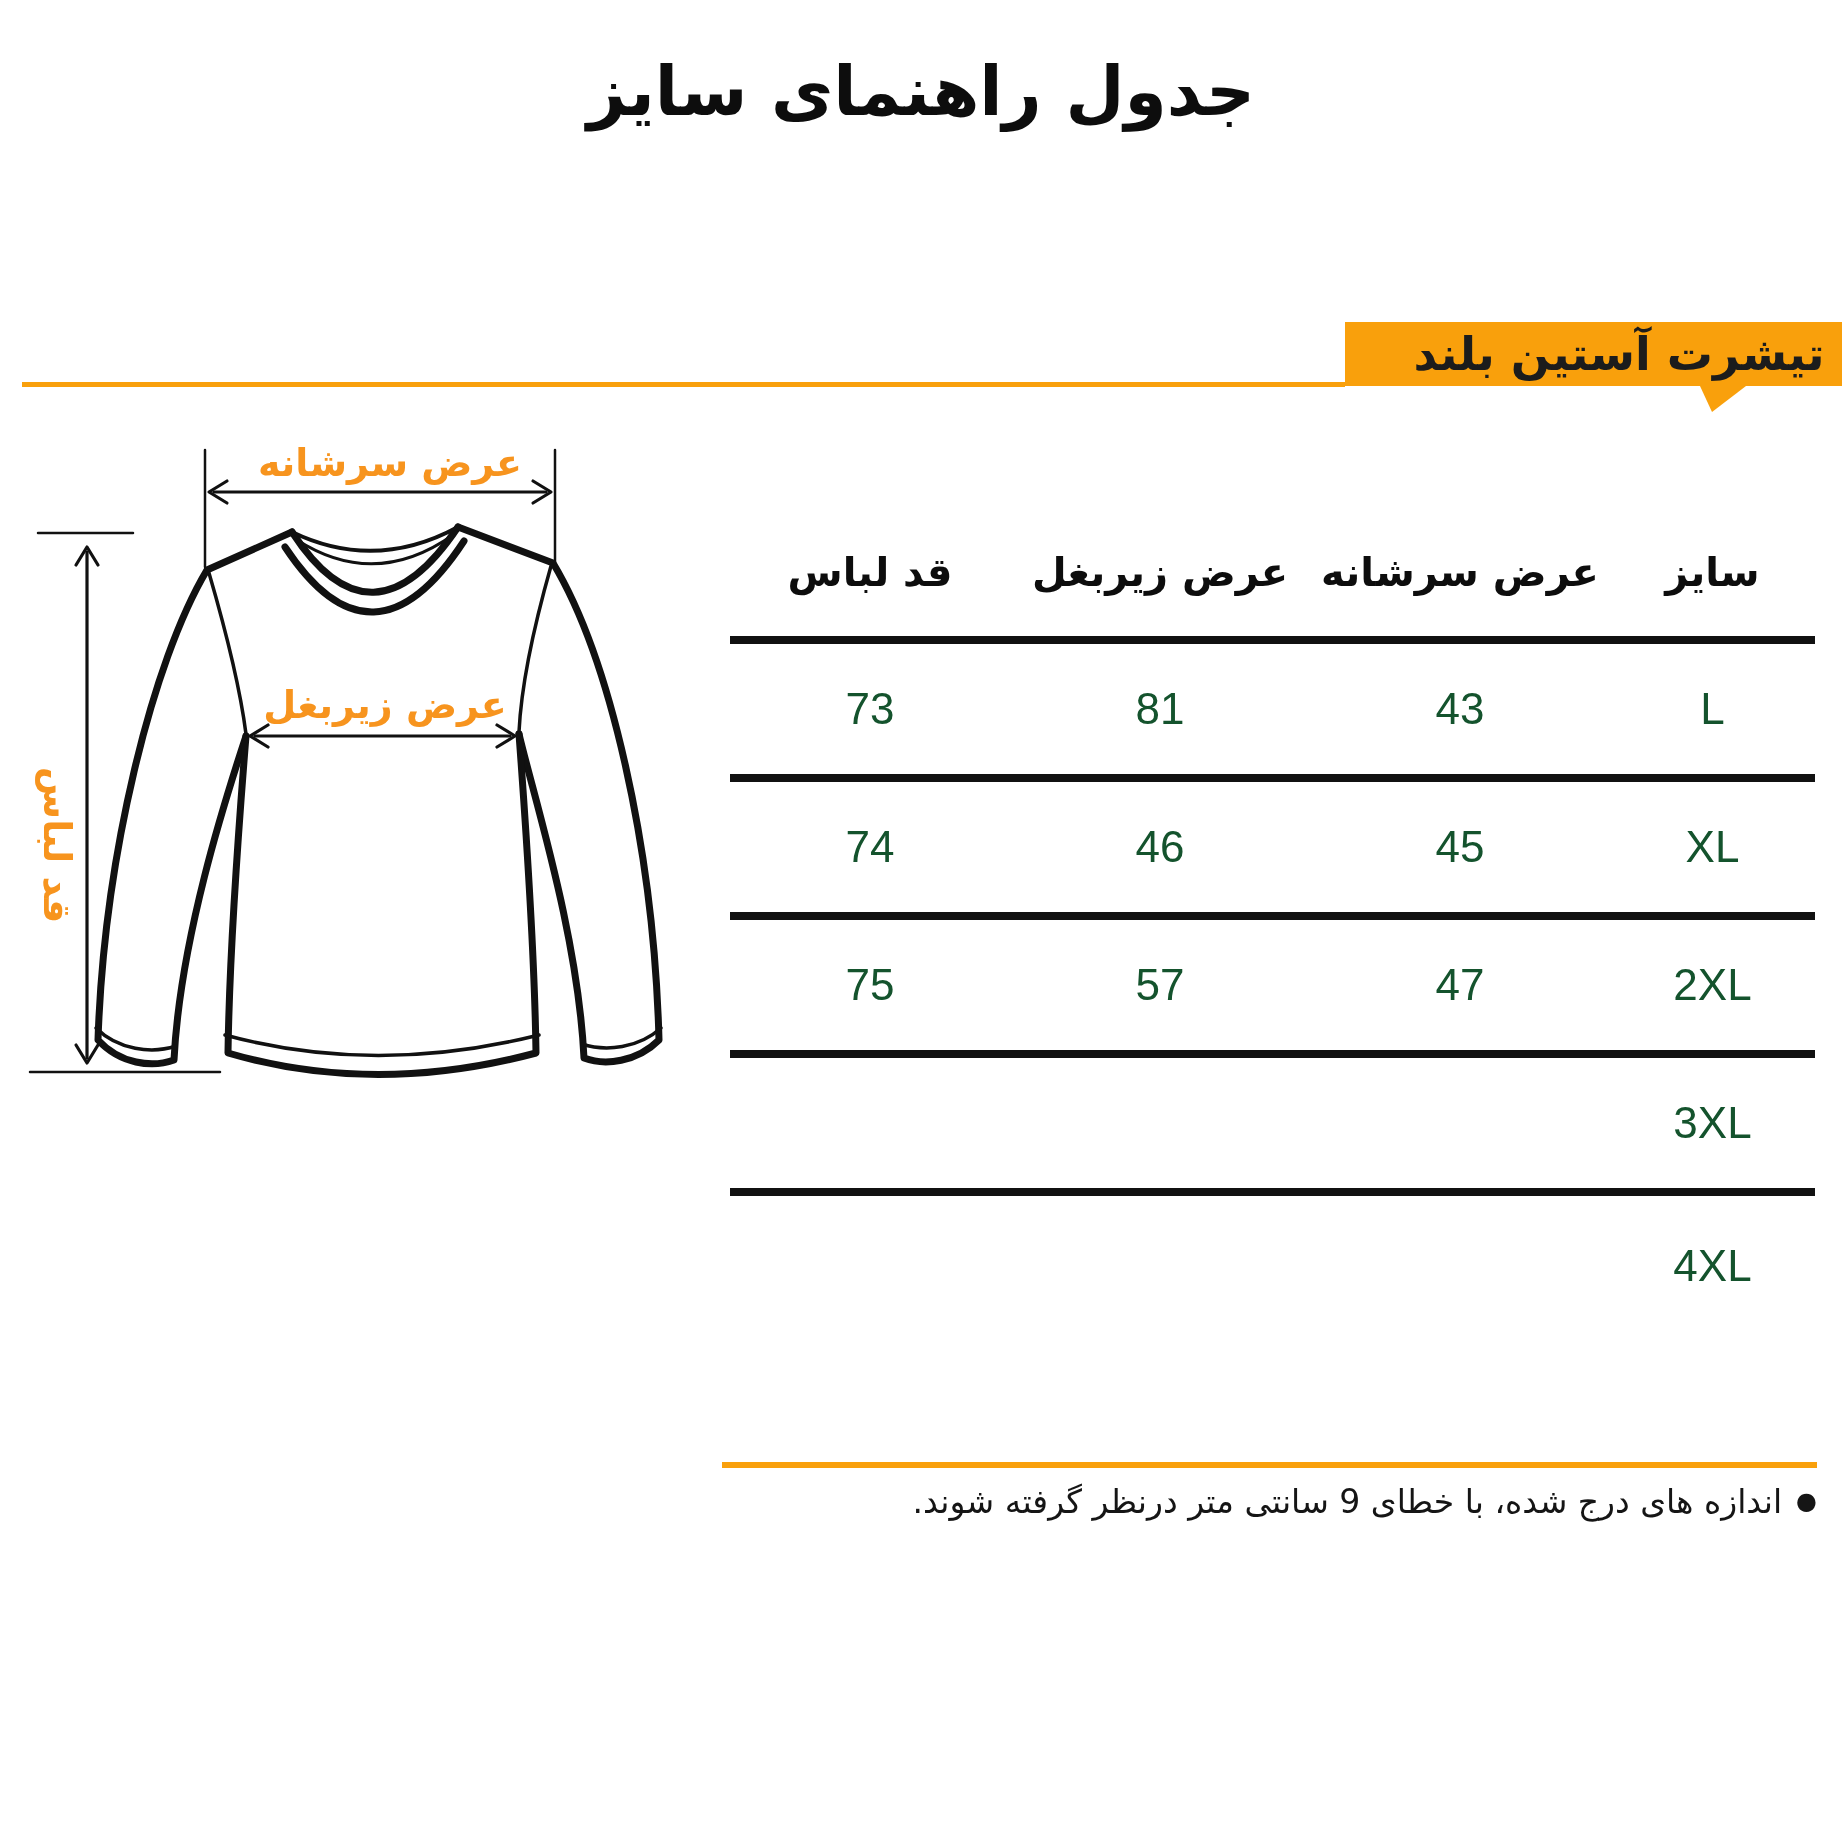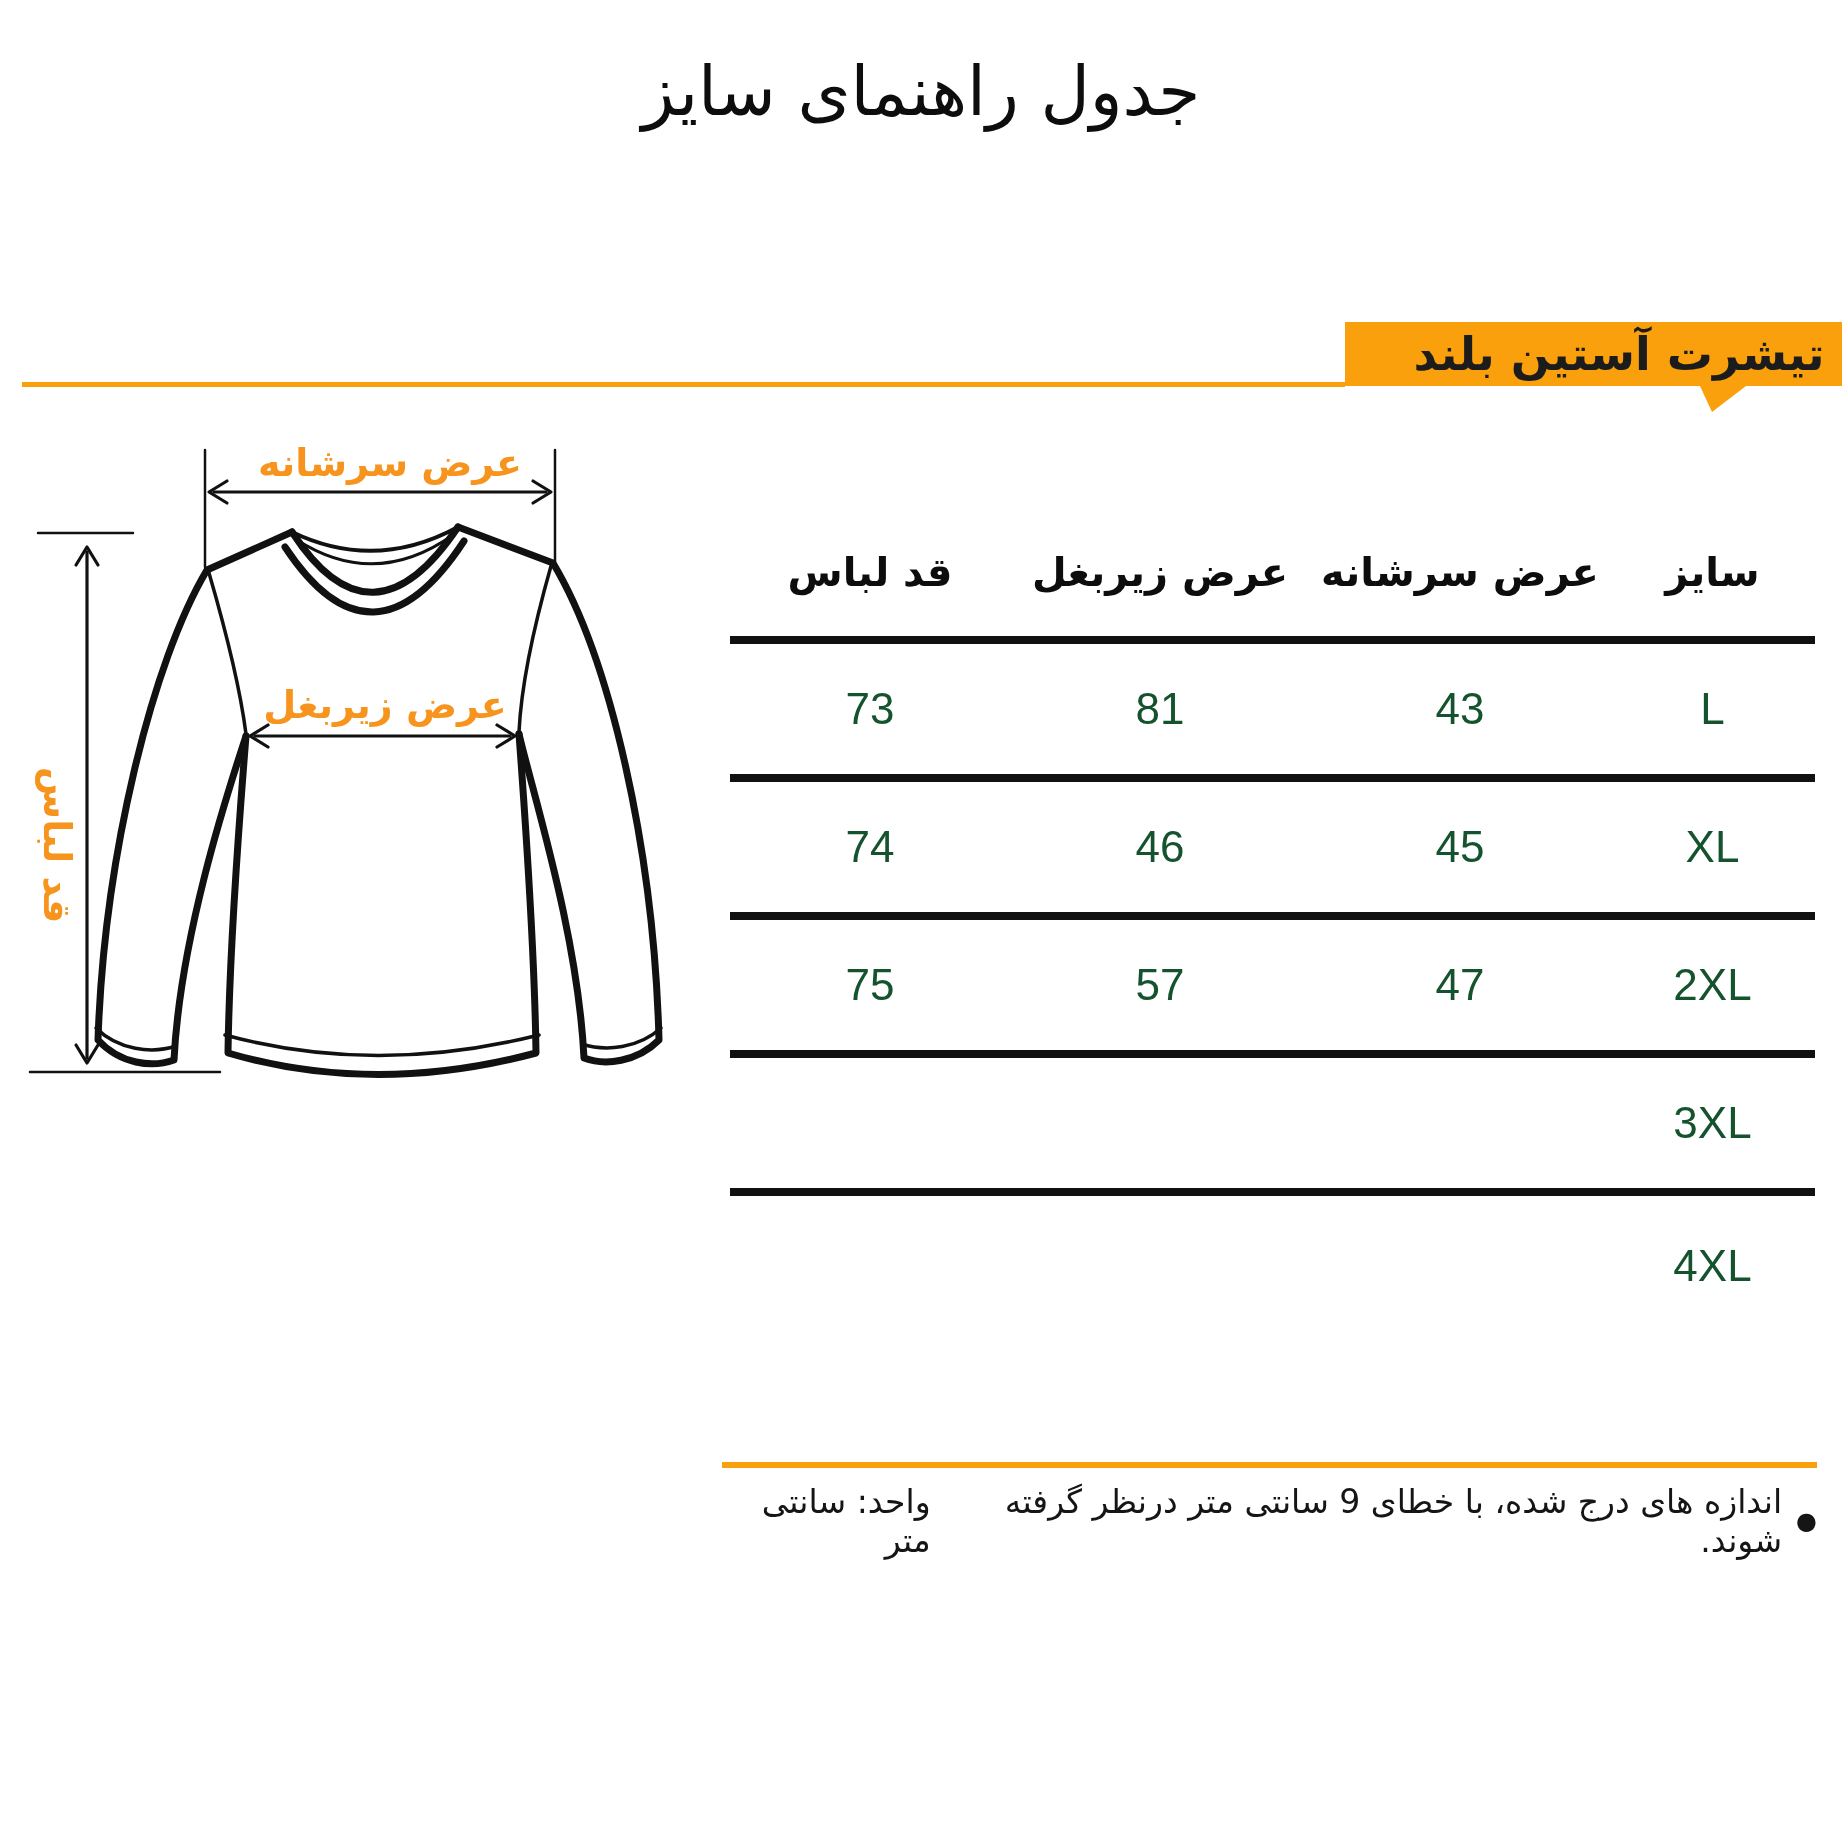--- a/index.html
+++ b/index.html
@@ -5,21 +5,21 @@
   html,body{margin:0;padding:0;}
   body{
     width:1842px;height:1842px;position:relative;background:#ffffff;
     font-family:"DejaVu Sans",sans-serif;color:#111;overflow:hidden;
   }
   .abs{position:absolute;}
 
   
   .title{
     top:52px;left:0;width:1842px;text-align:center;
-    font-size:68px;font-weight:normal;color:#0d0d0d;
+    font-size:68px;font-weight:bold;color:#0d0d0d;
   }
 
   
   .rule{top:382px;left:22px;width:1323px;height:5px;background:var(--accent);}
   .banner{
     top:322px;left:1345px;width:548px;height:64px;background:var(--accent);
     display:flex;align-items:center;justify-content:center;
     font-size:46px;font-weight:bold;color:#1c1c1c;direction:rtl;
   }
   .banner-tail{top:386px;left:1695px;}
@@ -169,14 +169,13 @@
     <div class="cell">4XL</div>
   </div>
 </div>
 
 <div class="abs footer-rule"></div>
 <div class="abs footer">
   <div class="note-wrap">
     <span class="bullet">●</span>
     <span>اندازه های درج شده، با خطای 9 سانتی متر درنظر گرفته شوند.</span>
   </div>
-  <div dir="rtl">واحد: سانتی متر</div>
 </div>
 
 </body></html>

